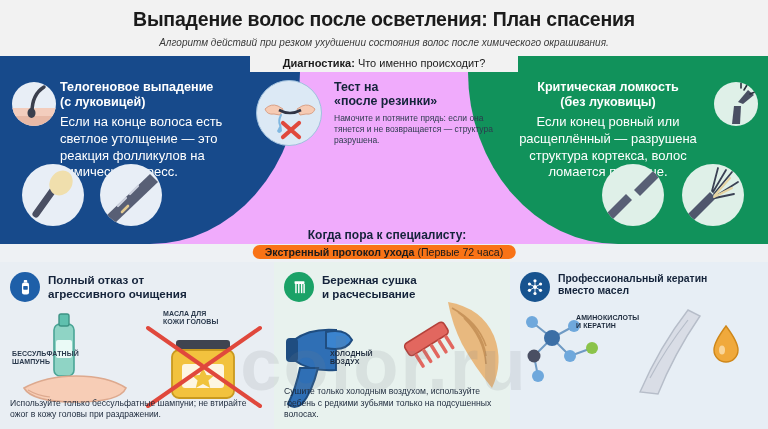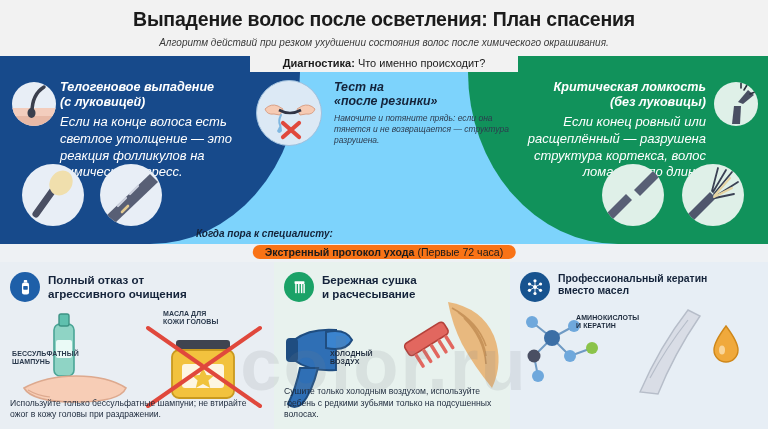--- a/index.html
+++ b/index.html
@@ -24,31 +24,31 @@
   .diag-band { position:absolute; left:0; top:56px; width:768px; height:16px; }
   .diag-band .left-blue { position:absolute; left:0; top:0; width:250px; height:16px; background:#174a8b; }
   .diag-band .right-green { position:absolute; right:0; top:0; width:250px; height:16px; background:#11925b; }
   .diag-band .mid { position:absolute; left:250px; top:0; width:268px; height:16px; background:#f2f2f2; }
   .diag-pill { position:absolute; left:50%; top:56px; transform:translateX(-50%);
                background:#f2f2f2; padding:1px 14px; border-radius:9px;
                font-size:11px; color:#1b1b1b; white-space:nowrap; z-index:6; }
   .diag-pill b { font-weight:bold; }
 
   
-  .diag-section { position:absolute; left:0; top:72px; width:768px; height:172px; background:#7dd3fc;font-style:italic; }
+  .diag-section { position:absolute; left:0; top:72px; width:768px; height:172px; background:#f0abfc; }
   .panel-blue { position:absolute; left:0; top:0; width:300px; height:172px; background:#174a8b;
                 border-radius: 0 0 150px 0 / 0 0 172px 0; }
   .panel-green { position:absolute; right:0; top:0; width:300px; height:172px; background:#11925b;
                  border-radius: 0 0 0 150px / 0 0 0 172px; }
   .panel-head { position:absolute; color:#fff; }
   .panel-title { font-size:12.6px; font-weight:bold; line-height:1.18; }
   .panel-desc { font-size:13px; line-height:1.3; margin-top:4px; }
 
   .blue-head { left:60px; top:8px; width:190px; }
-  .green-head { right:62px; top:8px; width:196px; text-align:right; }
+  .green-head { right:62px; top:8px; width:196px; text-align:center; }
 
   .circ { position:absolute; border-radius:50%; background:#e8eef6; overflow:hidden; }
   .circ-blue-ic { left:12px; top:10px; width:44px; height:44px; }
   .circ-green-ic { right:10px; top:10px; width:44px; height:44px; background:#dff0e8; }
 
   .circ-sm { width:62px; height:62px; }
   .cb1 { left:22px; top:92px; }
   .cb2 { left:100px; top:92px; }
   .cg1 { right:104px; top:92px; background:#dff0e8;}
   .cg2 { right:24px; top:92px; background:#dff0e8;}
@@ -56,21 +56,21 @@
   
   .center-card { position:absolute; left:256px; top:4px; width:256px; }
   .cc-circle { position:absolute; left:0; top:4px; width:66px; height:66px; border-radius:50%;
                background:#dce9f5; border:1.5px solid #9fc0dd; }
   .cc-text { position:absolute; left:78px; top:4px; width:178px; }
   .cc-title { font-size:12.4px; font-weight:bold; color:#14233a; line-height:1.16; }
   .cc-desc { font-size:8.5px; color:#2d3b4e; line-height:1.32; margin-top:4px; }
 
   
   .spec-wrap { position:absolute; left:196px; top:156px; width:382px; }
-  .spec-title { text-align:left; font-size:10px; font-weight:bold; color:#14233a; }
+  .spec-title { text-align:center; font-size:12px; font-weight:bold; color:#14233a; }
   .spec-table { margin-top:5px; }
   .spec-row { display:flex; align-items:stretch; height:24px; margin-bottom:2px; }
   .sr-icon { width:30px; display:flex; align-items:center; justify-content:center; }
   .sr-sign { flex:0 0 118px; display:flex; align-items:center; font-size:7.9px;
              color:#1d2a3c; line-height:1.18; padding-left:6px; background:#fff; }
   .sr-diag { flex:0 0 96px; display:flex; align-items:center; font-size:7.9px; font-weight:bold;
              color:#1d2a3c; line-height:1.18; padding-left:7px;
              clip-path: polygon(0 0, calc(100% - 9px) 0, 100% 50%, calc(100% - 9px) 100%, 0 100%); }
   .sr-act { flex:1; display:flex; align-items:center; font-size:8.1px; color:#1d2a3c;
             padding-left:10px; background:#fff; }

